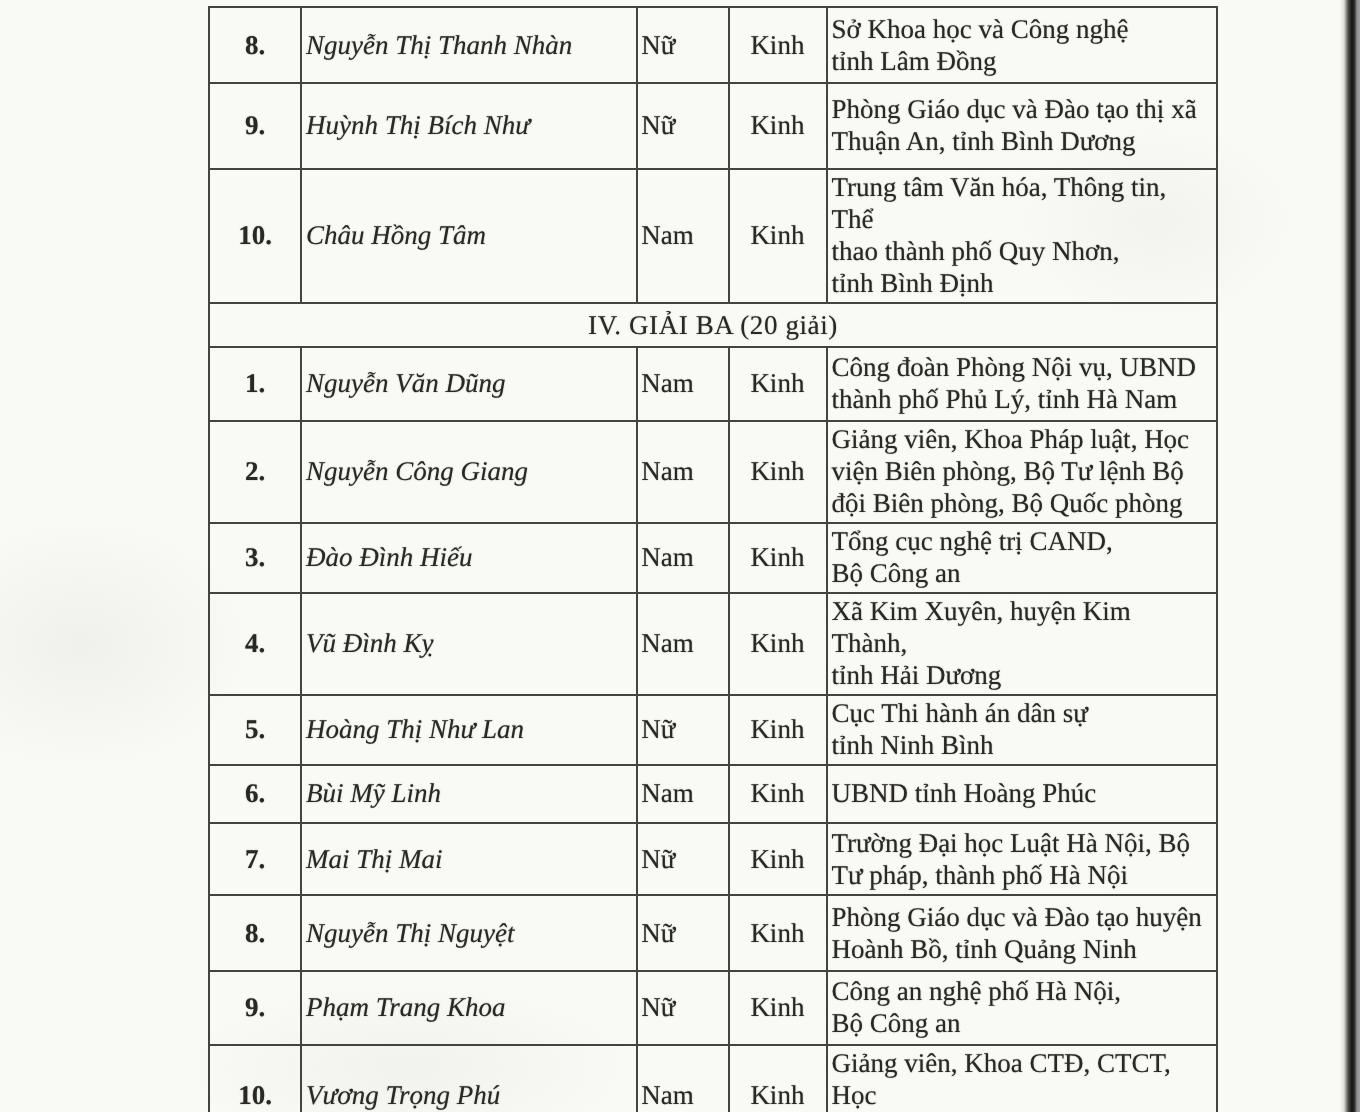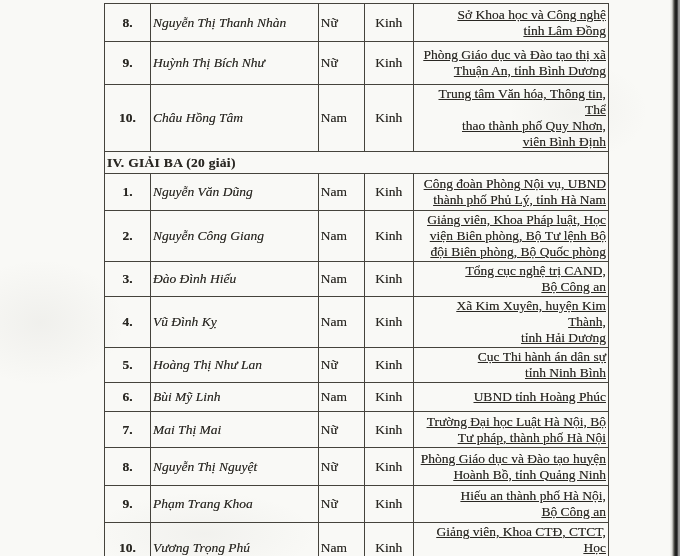--- a/index.html
+++ b/index.html
@@ -26,25 +26,25 @@
     font-size:13.5px;line-height:16px;
     vertical-align:middle;overflow:hidden;
     text-shadow:0 0 0.6px rgba(42,40,35,0.55);
     padding:1px 2px;
   }
   .c-no{width:45px;text-align:center;font-weight:bold;}
   .c-name{width:164px;padding-left:11px;font-style:italic;}
   .c-gender{width:45px;text-align:left;}
   .c-eth{width:48px;text-align:center;}
   .c-org{
-    width:191px;text-align:right;white-space:pre-line;
-    font-size:13.2px;line-height:17px;text-decoration:underline;
+    width:191px;text-align:left;white-space:pre-line;
+    font-size:13.2px;line-height:17px;
   }
   .section-title-cell{
-    font-weight:bold;font-size:15px;
+    text-align:center;font-weight:normal;font-size:15px;
     letter-spacing:0.3px;
   }
   .scan-edge{
     position:absolute;top:0;right:0;width:10px;height:556px;
     background:linear-gradient(90deg,
       #f9f9f6 0%, #dcdcd8 20%, #4a4a46 42%, #141414 60%,
       #2e2e2e 72%, #8e8e8e 85%, #a3a3a3 100%);
   }
 </style>
 </head>
@@ -76,21 +76,21 @@
       <td class="c-org">Phòng Giáo dục và Đào tạo thị xã
 Thuận An, tỉnh Bình Dương</td>
     </tr>
     <tr style="height:49px">
       <td class="c-no">10.</td>
       <td class="c-name">Châu Hồng Tâm</td>
       <td class="c-gender">Nam</td>
       <td class="c-eth">Kinh</td>
       <td class="c-org">Trung tâm Văn hóa, Thông tin, Thể
 thao thành phố Quy Nhơn,
-viên Bình Định</td>
+tỉnh Bình Định</td>
     </tr>
 
     <tr style="height:22px">
       <td class="section-title-cell" colspan="5">IV. GIẢI BA (20 giải)</td>
     </tr>
 
     <tr style="height:37px">
       <td class="c-no">1.</td>
       <td class="c-name">Nguyễn Văn Dũng</td>
       <td class="c-gender">Nam</td>
@@ -152,21 +152,21 @@
       <td class="c-gender">Nữ</td>
       <td class="c-eth">Kinh</td>
       <td class="c-org">Phòng Giáo dục và Đào tạo huyện
 Hoành Bồ, tỉnh Quảng Ninh</td>
     </tr>
     <tr style="height:37px">
       <td class="c-no">9.</td>
       <td class="c-name">Phạm Trang Khoa</td>
       <td class="c-gender">Nữ</td>
       <td class="c-eth">Kinh</td>
-      <td class="c-org">Hiếu an thành phố Hà Nội,
+      <td class="c-org">Công an nghệ phố Hà Nội,
 Bộ Công an</td>
     </tr>
     <tr style="height:33px">
       <td class="c-no">10.</td>
       <td class="c-name">Vương Trọng Phú</td>
       <td class="c-gender">Nam</td>
       <td class="c-eth">Kinh</td>
       <td class="c-org">Giảng viên, Khoa CTĐ, CTCT, Học
 viện Quân y, Bộ Quốc phòng</td>
     </tr>

